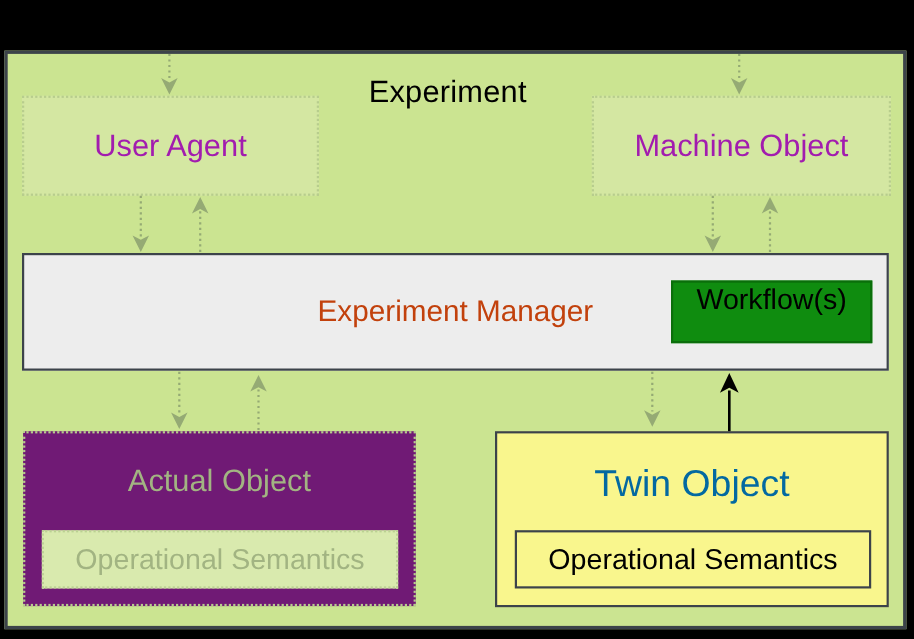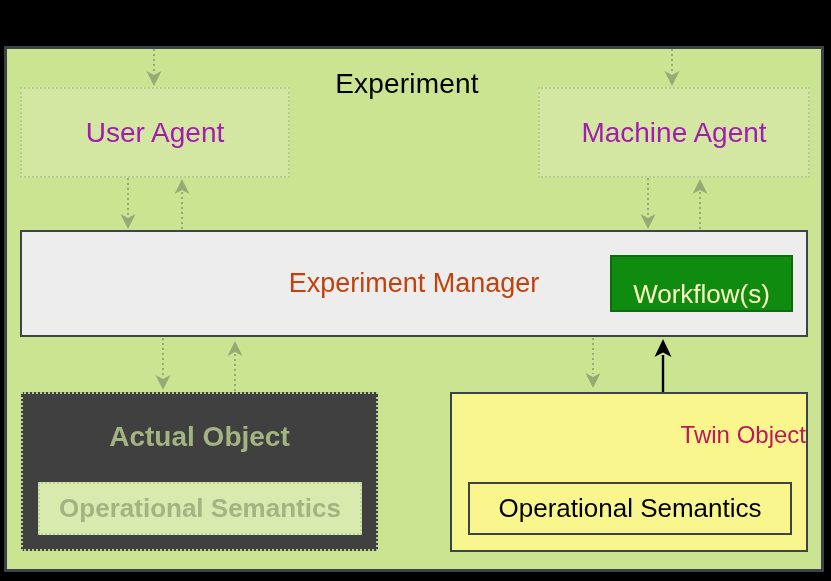--- a/index.html
+++ b/index.html
@@ -68,36 +68,35 @@
   }
   .workflow-btn {
     position: absolute;
     box-sizing: border-box;
     left: 610px;
     top: 255px;
     width: 183px;
     height: 57px;
     background: #0f8c0f;
     border: 2px solid #0b6e0b;
-    color: #fef9c3;
+    color: #000000;
     font-size: 26px;
     display: flex;
-    align-items: flex-end;
+    align-items: flex-start;
     justify-content: center;
   }
 
   .actual-object {
     left: 21px;
     top: 392px;
     width: 357px;
     height: 159px;
-    background: #404040;
+    background: #701a75;
     border: 2px dotted #b7cd8d;
     display: block;
-    font-weight: bold;
   }
   .actual-object .node-label {
     position: absolute;
     left: 0; top: 27px; width: 100%;
     text-align: center;
     font-size: 28px;
     color: #a2b482;
   }
   .actual-os {
     position: absolute;
@@ -120,23 +119,23 @@
     top: 392px;
     width: 358px;
     height: 160px;
     background: #f9f68d;
     border: 2px solid #3c434a;
     display: block;
   }
   .twin-object .node-label {
     position: absolute;
     left: 0; top: 27px; width: 100%;
-    text-align: right;
-    font-size: 24px;
-    color: #be185d;
+    text-align: center;
+    font-size: 34px;
+    color: #0369a1;
   }
   .twin-os {
     position: absolute;
     box-sizing: border-box;
     left: 16px;
     top: 88px;
     width: 324px;
     height: 53px;
     background: #f9f68d;
     border: 2px solid #3c434a;
@@ -163,21 +162,21 @@
 
   <div class="experiment-box"></div>
 
   <div class="experiment-title">Experiment</div>
 
   <div class="node faded-node user-agent">
     <span class="node-label">User Agent</span>
   </div>
 
   <div class="node faded-node machine-agent">
-    <span class="node-label">Machine Agent</span>
+    <span class="node-label">Machine Object</span>
   </div>
 
   <div class="node manager">
     <span>Experiment Manager</span>
   </div>
 
   <div class="workflow-btn">
     <span>Workflow(s)</span>
   </div>
 

